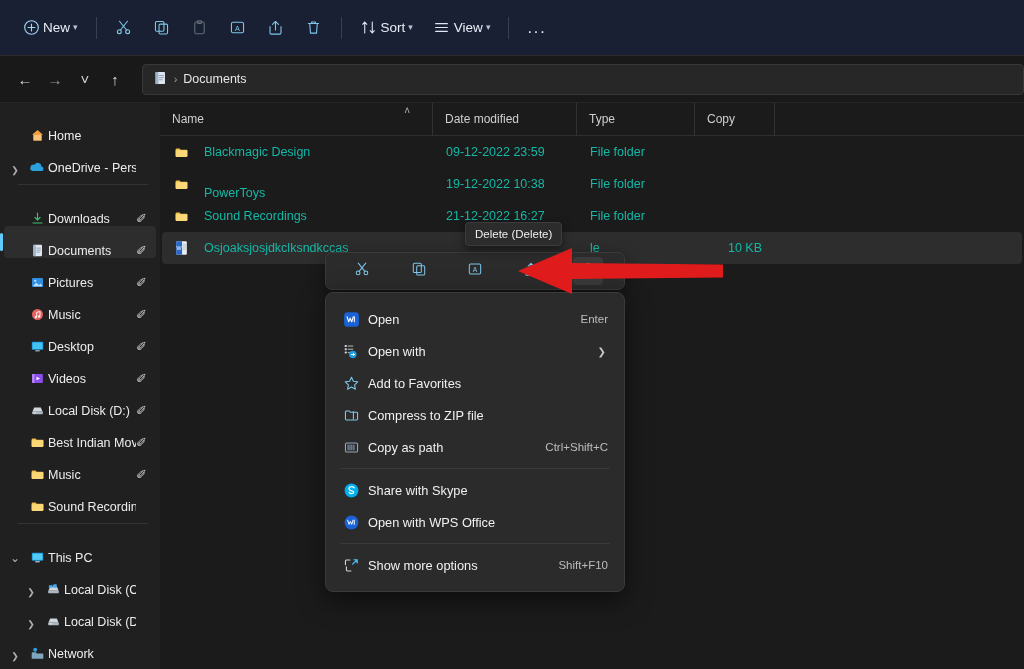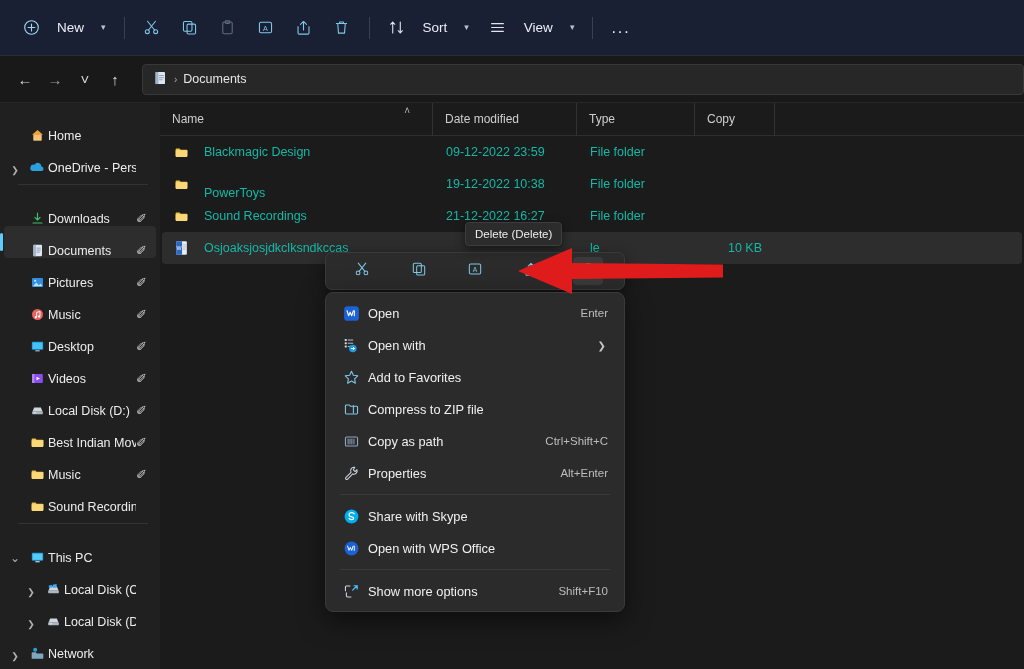--- a/index.html
+++ b/index.html
@@ -17,21 +17,21 @@
   }
 
   
   .cmdbar {
     position: absolute; left: 0; top: 0; width: 1024px; height: 56px;
     background: #1a2033;
     border-bottom: 1px solid #2c2c2c;
     display: flex; align-items: center; padding-left: 12px;
   }
   .cb-btn {
-    display: flex; align-items: center; gap: 17px;
+    display: flex; align-items: center; gap: 3px;
     height: 34px; padding: 0 10px; border-radius: 5px;
     font-size: 13.5px; color: #e9eef7; cursor: default;
     white-space: nowrap;
   }
   .cb-icon { display: inline-flex; align-items: center; justify-content: center; width: 18px; height: 18px; }
   .cb-icon svg { display: block; }
   .cb-sep { width: 1px; height: 22px; background: #3a3f52; margin: 0 8px; }
   .chev { font-size: 9px; color: #b9c2d4; line-height: 1; }
   .dots { letter-spacing: 2px; font-size: 16px; color: #e9eef7; }
 
@@ -127,21 +127,21 @@
     position: absolute; left: 465px; top: 222px;
     background: #2c2c2c; border: 1px solid #3d3d3d; border-radius: 4px;
     padding: 5px 9px; font-size: 11.5px; color: #ededed;
     box-shadow: 0 3px 10px rgba(0,0,0,.5); z-index: 40; white-space: nowrap;
   }
 
   
   .ctxmenu {
     position: absolute; left: 325px; top: 292px; width: 300px;
     background: #2b2b2b; border: 1px solid #3a3a3a; border-radius: 8px;
-    padding: 4px 4px; box-shadow: 0 8px 26px rgba(0,0,0,.55); z-index: 35;
+    padding: 10px 4px; box-shadow: 0 8px 26px rgba(0,0,0,.55); z-index: 35;
   }
   .ctx-item {
     display: flex; align-items: center; height: 32px; border-radius: 4px;
     font-size: 12.8px; color: #f0f0f0; padding: 0 8px; cursor: default;
   }
   .ctx-ico { width: 26px; flex: 0 0 26px; display: flex; align-items: center; justify-content: center; }
   .ctx-lbl { flex: 1; padding-left: 4px; }
   .ctx-acc { color: #bdbdbd; font-size: 11.5px; padding-right: 4px; }
   .ctx-sub { color: #c8c8c8; font-size: 10px; padding-right: 6px; }
   .ctx-div { height: 1px; background: #3a3a3a; margin: 5px 10px; }
@@ -637,29 +637,20 @@
         <div class="ctx-item">
           <span class="ctx-ico">
             <svg width="17" height="17" viewBox="0 0 18 18">
               <rect x="2.6" y="4.2" width="12.8" height="9.6" rx="1.4" fill="none" stroke="#8fa6bd" stroke-width="1.15"></rect>
               <path d="M5.4 6.4v5.2M7.4 6.4v5.2M9.4 6.4v5.2M11.6 6.4v5.2" stroke="#8fa6bd" stroke-width="1.05" stroke-linecap="round"></path>
             </svg>
           </span>
           <span class="ctx-lbl">Copy as path</span>
           <span class="ctx-acc">Ctrl+Shift+C</span>
         </div>
-        <div class="ctx-item">
-          <span class="ctx-ico">
-            <svg width="17" height="17" viewBox="0 0 18 18">
-              <path d="M12.4 2.4a3.6 3.6 0 0 0-3.9 5.3l-5.6 5.6a1.3 1.3 0 0 0 1.8 1.8l5.6-5.6a3.6 3.6 0 0 0 4.5-4.6l-2 2-1.8-1.8z" fill="none" stroke="#cfd6dd" stroke-width="1.1" stroke-linejoin="round"></path>
-            </svg>
-          </span>
-          <span class="ctx-lbl">Properties</span>
-          <span class="ctx-acc">Alt+Enter</span>
-        </div>
         <div class="ctx-div"></div>
         <div class="ctx-item">
           <span class="ctx-ico">
             <svg width="17" height="17" viewBox="0 0 18 18">
               <circle cx="9" cy="9" r="7.3" fill="#00aff0"></circle>
               <path d="M6.5 11c.6.9 1.6 1.3 2.6 1.3 1.3 0 2.2-.6 2.2-1.4 0-.8-.7-1.1-2.1-1.4-1.7-.4-2.8-.9-2.8-2.3 0-1.3 1.2-2.2 2.8-2.2 1.2 0 2.1.4 2.7 1.2" fill="none" stroke="#fff" stroke-width="1.3" stroke-linecap="round"></path>
             </svg>
           </span>
           <span class="ctx-lbl">Share with Skype</span>
           <span class="ctx-acc"></span>

